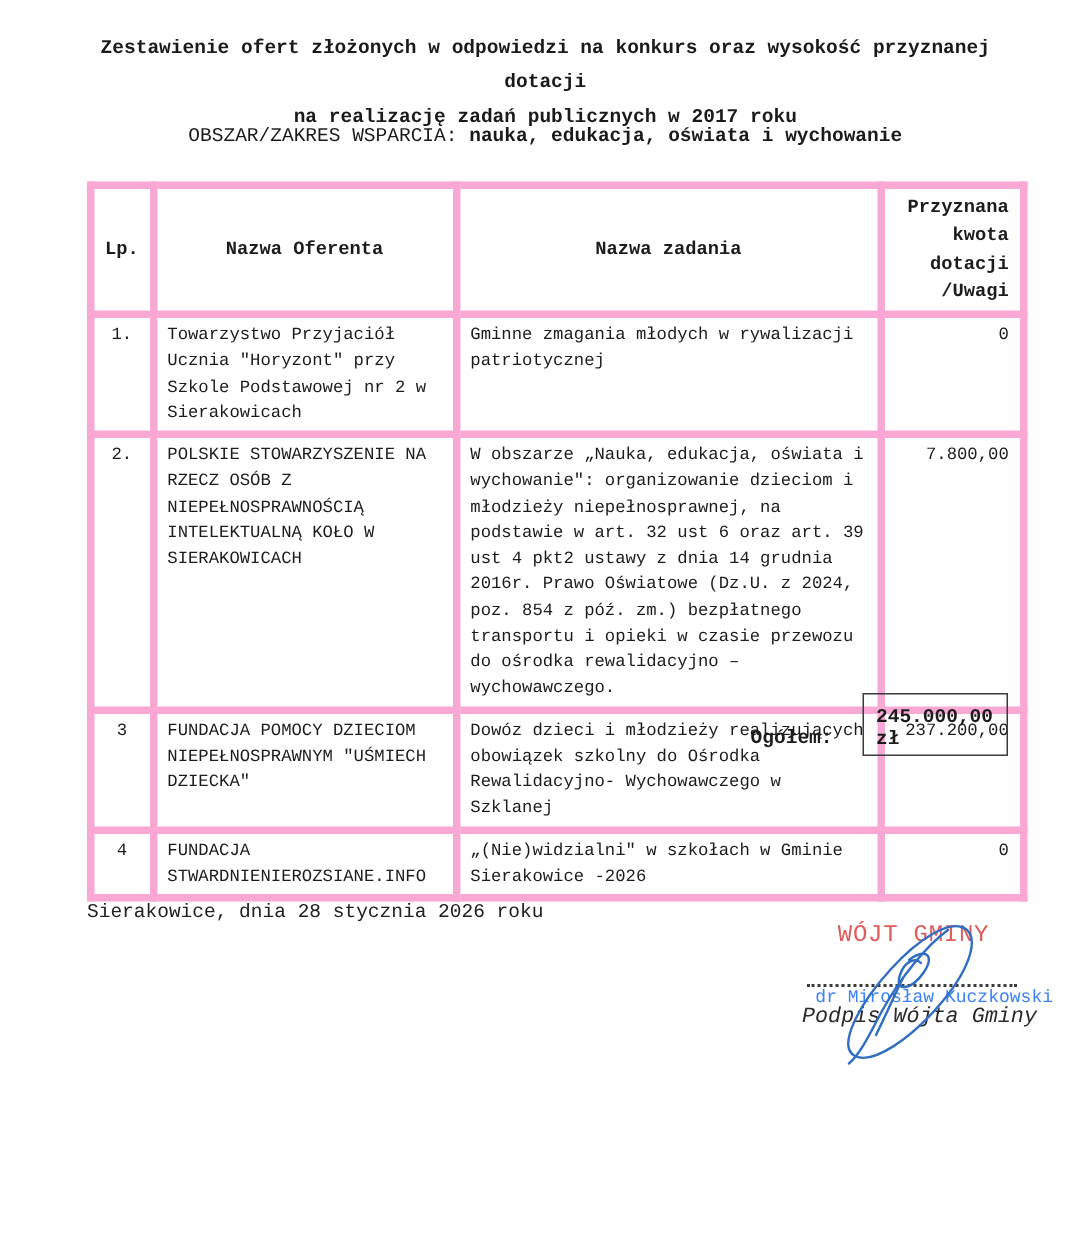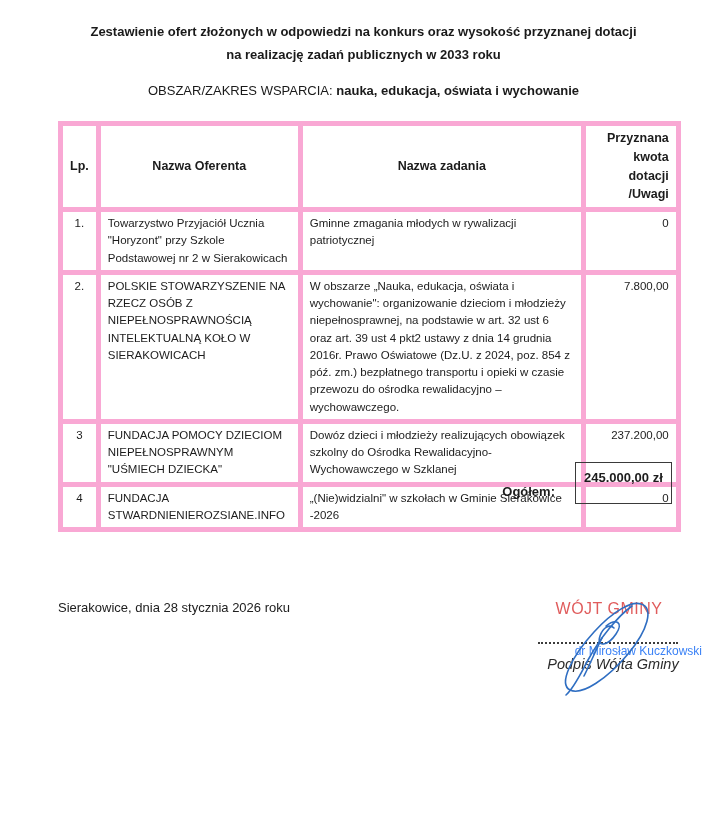--- a/index.html
+++ b/index.html
@@ -1,17 +1,17 @@
 <!DOCTYPE html>
 <html lang="pl"><head>
 <meta charset="utf-8">
 <style>
   html,body{margin:0;padding:0;background:#ffffff;}
   body{font-family:"Liberation Sans","DejaVu Sans",sans-serif;color:#1c1c1c;}
-  .page{position:relative;width:727px;height:768px;background:#ffffff;overflow:hidden;}
+  .page{position:relative;width:727px;height:768px;background:#ffffff;overflow:hidden;font-family:Liberation Mono, monospace;}
 
   
   .doc-title{position:absolute;top:20px;left:50px;width:627px;text-align:center;
     font-size:13px;font-weight:bold;line-height:23px;color:#1a1a1a;}
   .doc-subtitle{position:absolute;top:83px;left:50px;width:627px;text-align:center;
     font-size:13px;color:#1a1a1a;}
   .doc-subtitle .bold{font-weight:bold;}
 
   
   table.offers{position:absolute;top:121px;left:58px;border-collapse:collapse;table-layout:fixed;}
@@ -31,39 +31,39 @@
   
   .total-row{position:absolute;top:462px;left:58px;width:614px;display:flex;
     justify-content:flex-end;align-items:flex-end;}
   .total-label{font-size:13px;font-weight:bold;margin-right:20px;margin-bottom:5px;}
   .total-box{width:79px;height:26px;border:1px solid #3a3a3a;padding:7px 8px 7px 8px;
     font-size:13px;font-weight:bold;text-align:left;}
 
   
   .date-line{position:absolute;top:600px;left:58px;font-size:13px;color:#202020;}
 
-  .sig-block{position:absolute;top:596px;left:516px;width:186px;height:110px;}
+  .sig-block{position:absolute;top:610px;left:516px;width:186px;height:110px;}
   .sig-office{position:absolute;top:4px;left:0;width:100%;text-align:center;
     font-size:16px;letter-spacing:0.5px;color:#e05c5c;}
   .sig-dots{position:absolute;top:32px;left:22px;width:140px;height:14px;
     border-bottom:2px dotted #3c3c3c;}
   .sig-name{position:absolute;top:48px;left:0;width:100%;text-align:right;
     font-size:12px;color:#3b82f6;white-space:nowrap;}
   .sig-caption{position:absolute;top:60px;left:4px;width:100%;text-align:center;
     font-size:14.5px;font-style:italic;color:#2a2a2a;white-space:nowrap;}
   .sig-scribble{position:absolute;top:2px;left:28px;z-index:3;}
 </style>
 </head>
 <body>
 
 <div class="page">
 
   <div class="doc-title">
     <div>Zestawienie ofert złożonych w odpowiedzi na konkurs oraz wysokość przyznanej dotacji</div>
-    <div>na realizację zadań publicznych w 2033 roku</div>
+    <div>na realizację zadań publicznych w 2017 roku</div>
   </div>
 
   <div class="doc-subtitle">
     <span>OBSZAR/ZAKRES WSPARCIA:</span>
     <span class="bold">nauka, edukacja, oświata i wychowanie</span>
   </div>
 
   <table class="offers">
     <colgroup>
       <col class="col-lp">

